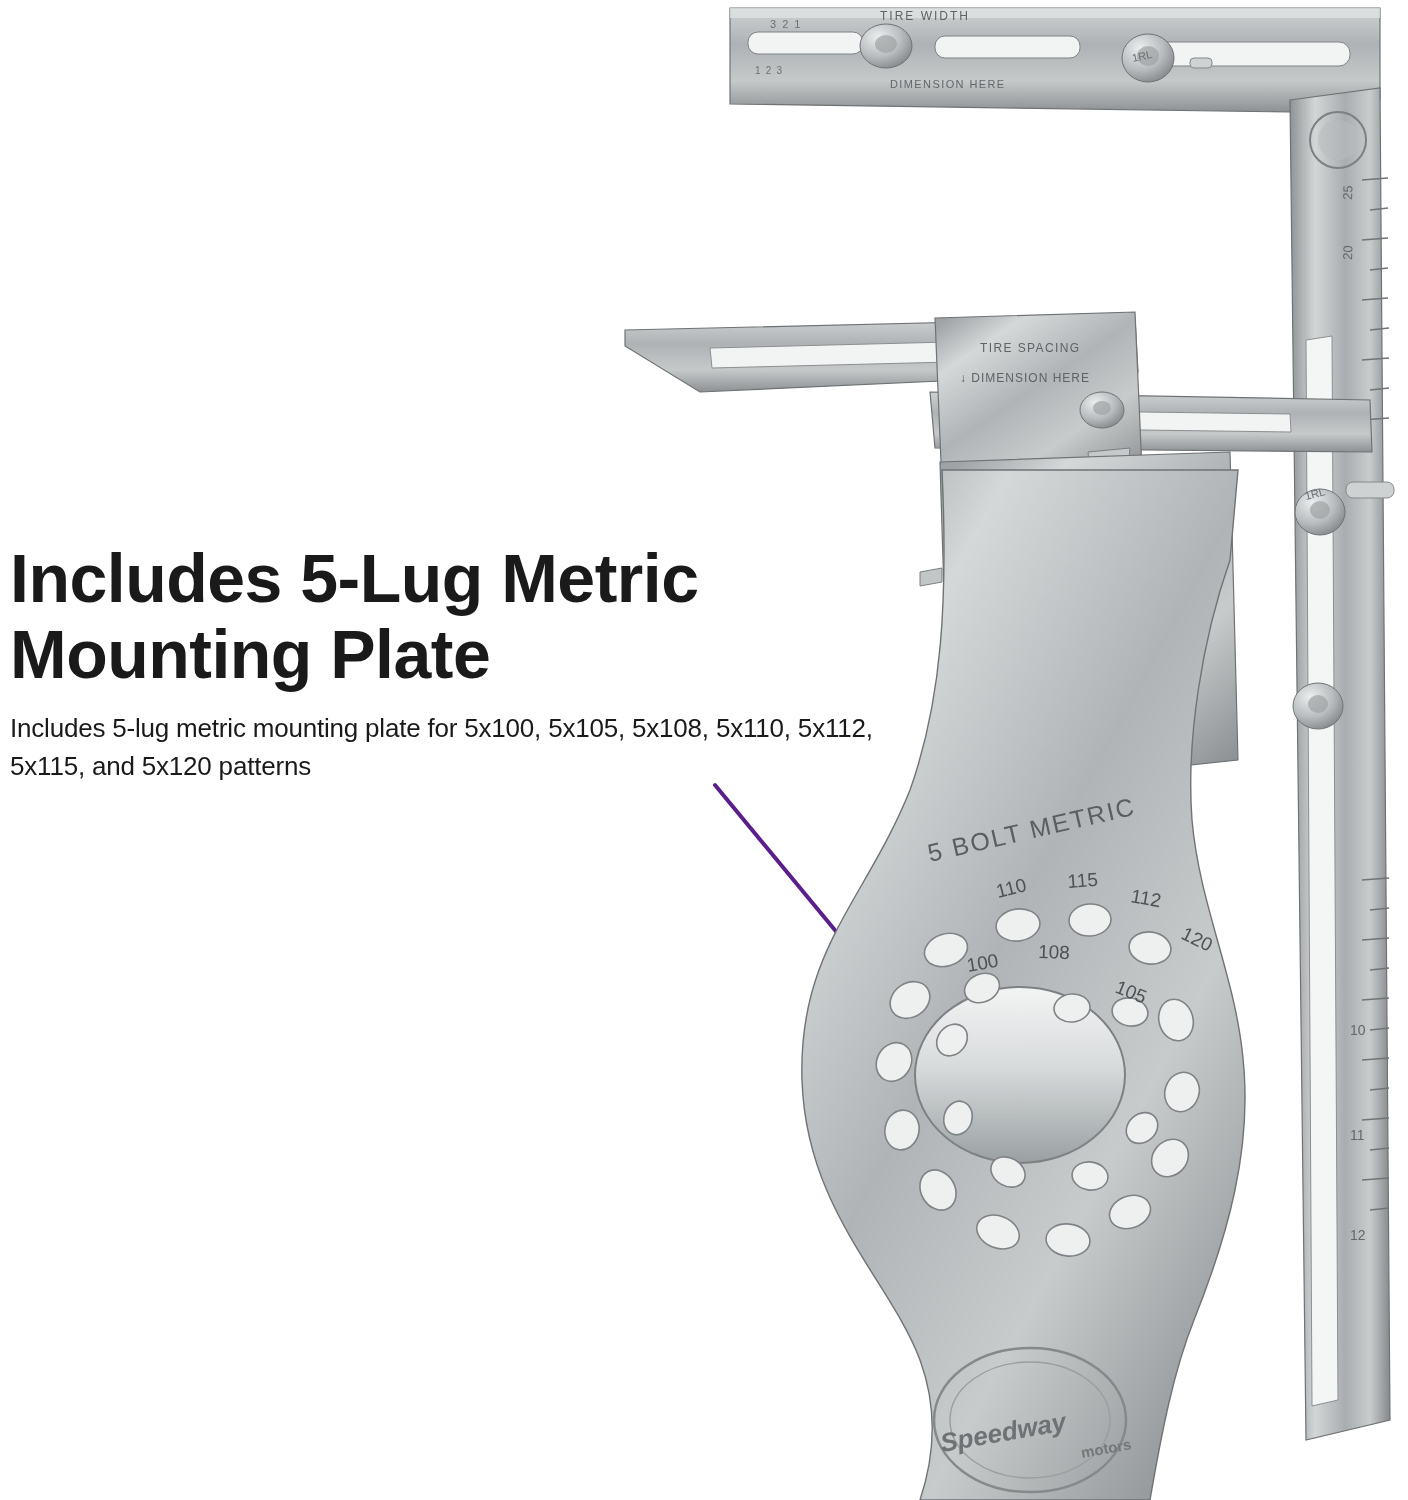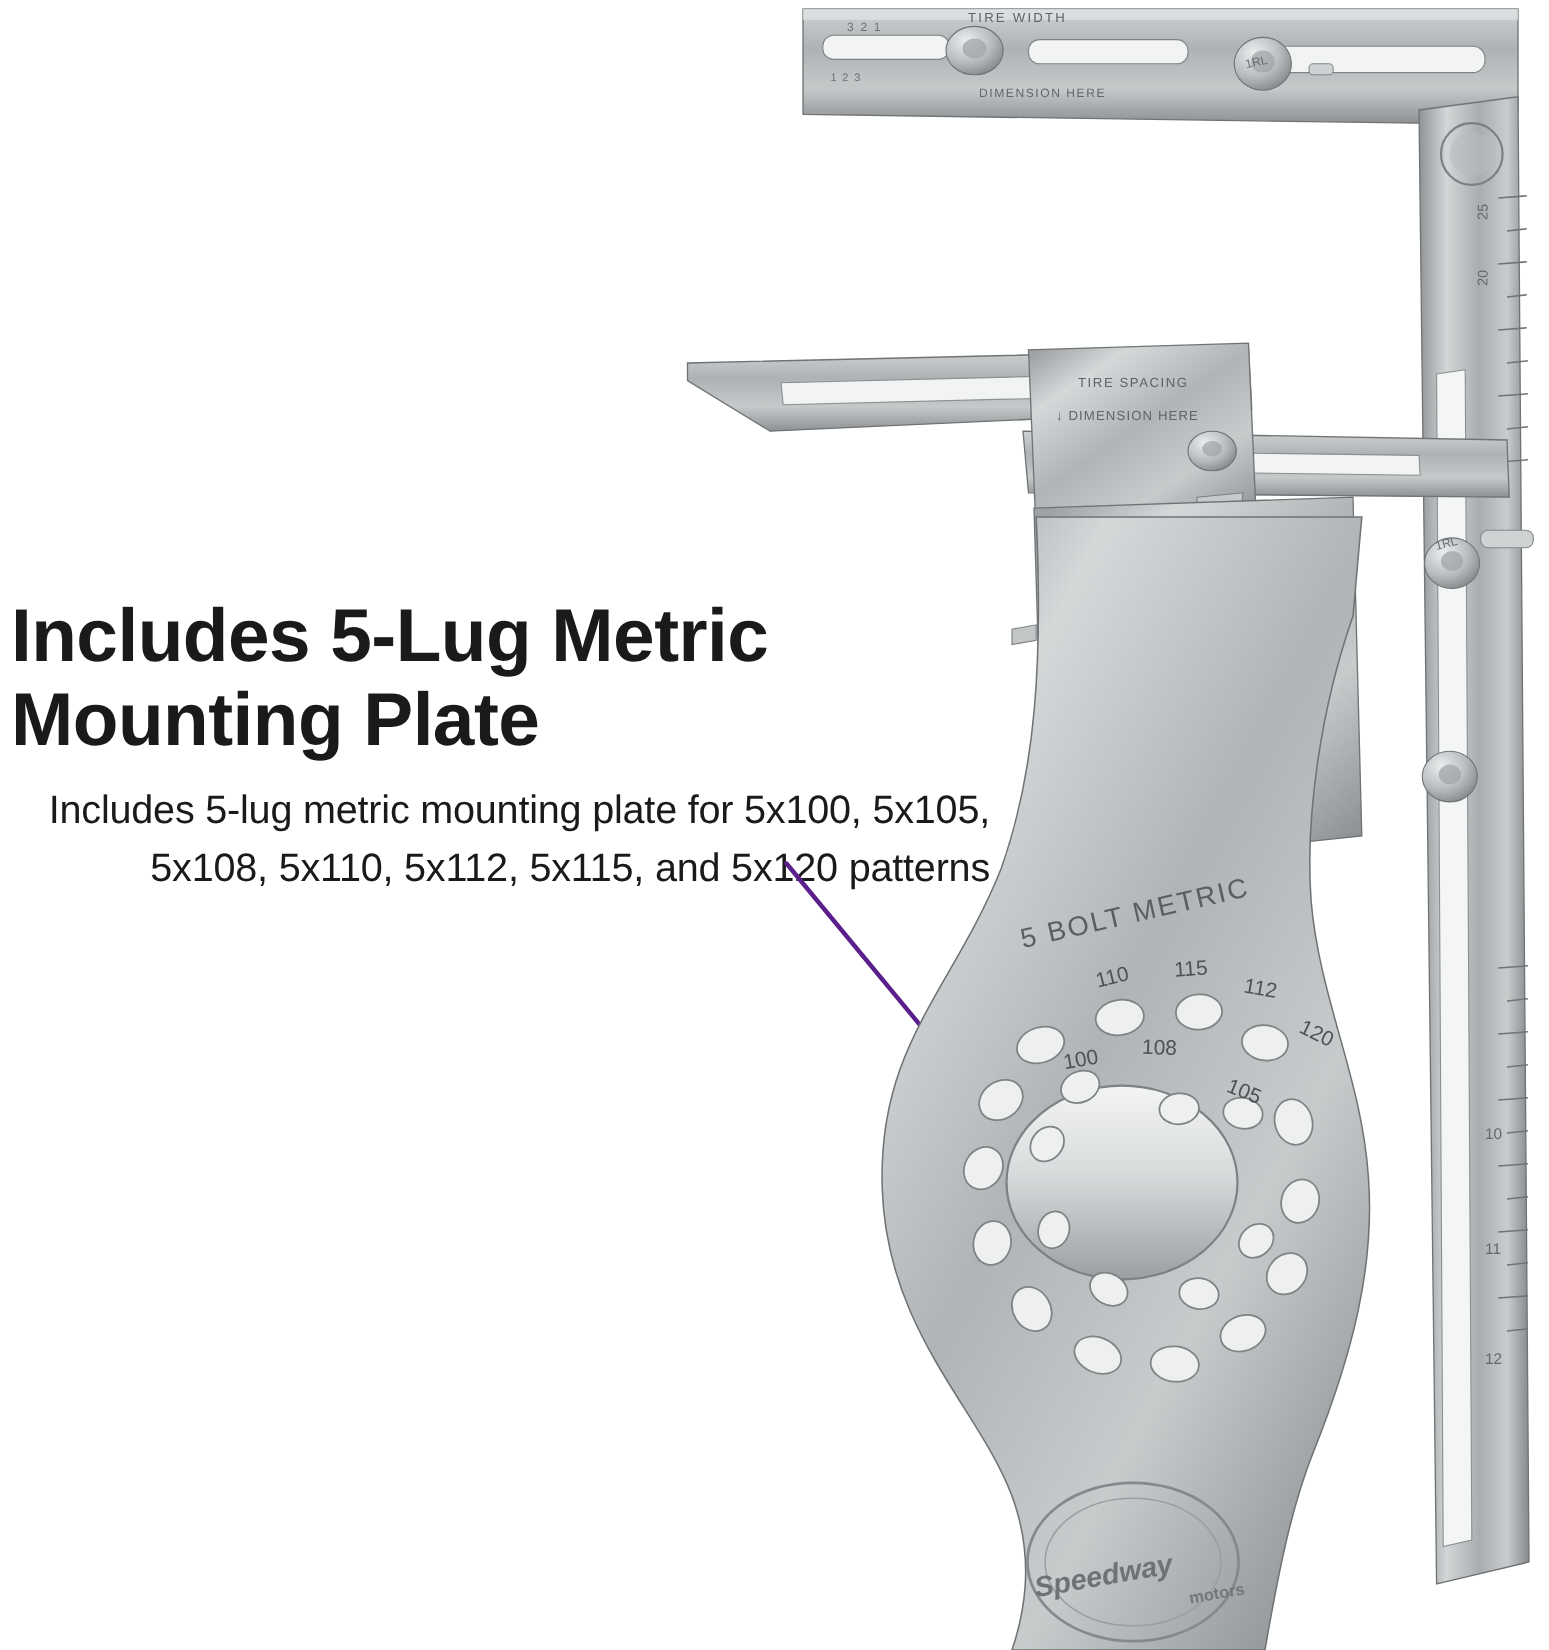--- a/index.html
+++ b/index.html
@@ -25,26 +25,25 @@
   }
   #headline {
     font-size: 68px;
     line-height: 1.12;
     font-weight: bold;
     letter-spacing: -0.5px;
     margin: 0 0 18px 0;
     color: #1a1a1a;
   }
   #subcopy {
-    font-size: 36px;
+    font-size: 26px;
     line-height: 1.45;
     margin: 0;
     color: #1a1a1a;
     letter-spacing: -0.2px;
-    text-align: right;
   }
 
   
   #callout {
     position: absolute;
     left: 690px;
     top: 760px;
     width: 220px;
     height: 230px;
     pointer-events: none;

